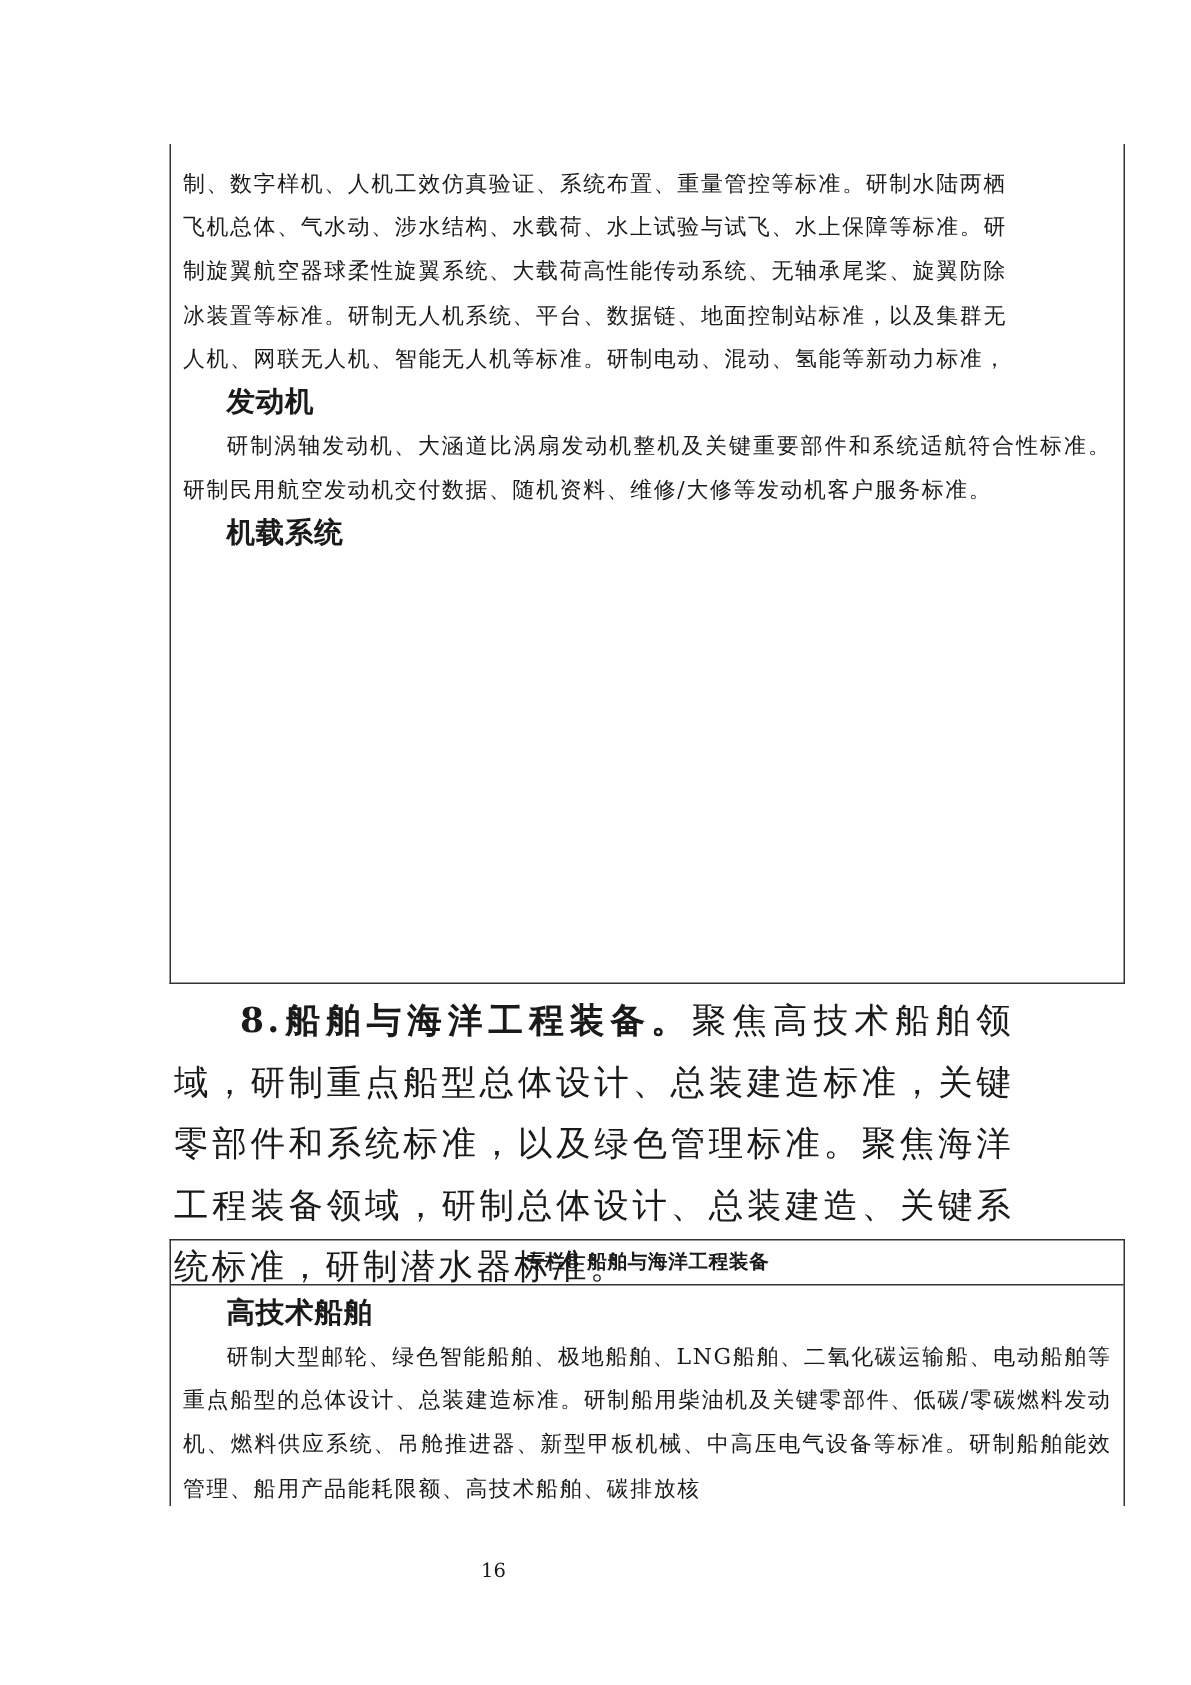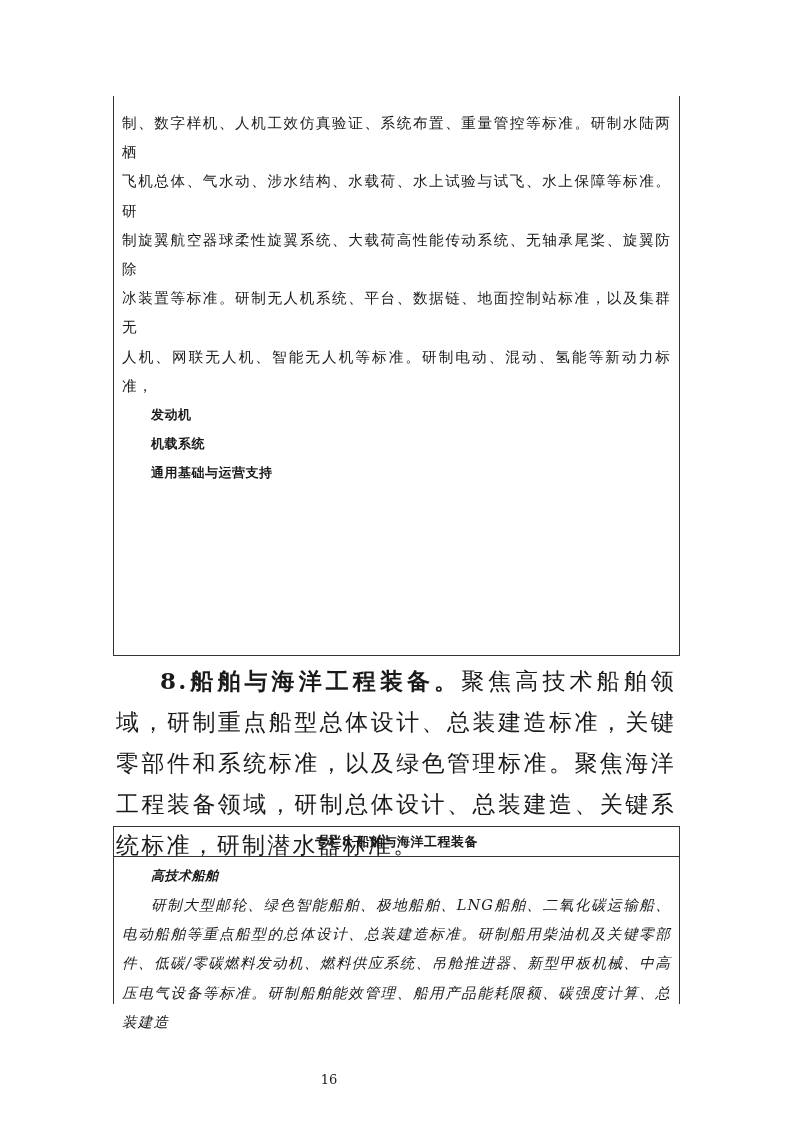--- a/index.html
+++ b/index.html
@@ -1,52 +1,52 @@
 <!DOCTYPE html>
 <html><head>
 <meta charset="utf-8">
 <style>
   html, body { margin:0; padding:0; background:#ffffff; }
   body { width:794px; height:1123px; position:relative; overflow:hidden;
          font-family:"DejaVu Serif","Liberation Serif",serif; color:#1a1a1a; }
-  .box { position:absolute; left:113px; width:567px; border:1.5px solid #333; box-sizing:border-box; }
+  .box { position:absolute; left:113px; width:637px; border:1.5px solid #333; box-sizing:border-box; }
   .box1 { top:96px; height:560px; border-top:none; padding:12px 8px 0 8px; }
   .box2 { top:826px; height:178px; border-bottom:none; }
   .box2 .hdr { height:29px; border-bottom:1.5px solid #333; text-align:center;
                font-weight:bold; font-size:13px; line-height:29px; letter-spacing:0.5px; }
-  .box2 .content { padding:4px 8px 0 8px;font-style:italic; }
+  .box2 .content { padding:4px 8px 0 8px; }
   .p { font-size:14.6px; line-height:29.2px; margin:0; letter-spacing:1.1px; text-align:justify; }
   .indent { text-indent:29px; }
-  .sub { font-weight:bold; font-size:13px; line-height:29px; margin:0; padding-left:29px; letter-spacing:0.5px; }
+  .sub { font-weight:bold; font-size:19px; line-height:29px; margin:0; padding-left:29px; letter-spacing:0.5px; }
   .main { position:absolute; left:116px; width:560px; top:660px;
           font-size:23px; line-height:41px; letter-spacing:2.2px; text-align:justify; }
   .main .lead { font-weight:bold; }
-  .pnum { position:absolute; top:1040px; left:0; width:658px; text-align:center; font-size:13px;margin-top:32px; }
+  .pnum { position:absolute; top:1040px; left:0; width:658px; text-align:center; font-size:13px; }
 </style>
 </head>
 <body>
 
 <div class="box box1">
   <p class="p">
     <span>制、数字样机、人机工效仿真验证、系统布置、重量管控等标准。研制水陆两栖</span><br>
     <span>飞机总体、气水动、涉水结构、水载荷、水上试验与试飞、水上保障等标准。研</span><br>
     <span>制旋翼航空器球柔性旋翼系统、大载荷高性能传动系统、无轴承尾桨、旋翼防除</span><br>
     <span>冰装置等标准。研制无人机系统、平台、数据链、地面控制站标准，以及集群无</span><br>
     <span>人机、网联无人机、智能无人机等标准。研制电动、混动、氢能等新动力标准，</span><br>
   </p>
   <p class="sub">发动机</p>
+  <p class="p indent">研制涡轴发动机、大涵道比涡扇发动机整机及关键重要部件和系统适航符合性标准。研制民用航空发动机交付数据、随机资料、维修/大修等发动机客户服务标准。</p>
   <p class="sub">机载系统</p>
-  <p class="sub">通用基础与运营支持</p>
 </div>
 
 <div class="main">
   <span style="display:inline-block;width:44px;"></span><span class="lead">8.船舶与海洋工程装备。</span><span>聚焦高技术船舶领域，研制重点船型总体设计、总装建造标准，关键零部件和系统标准，以及绿色管理标准。聚焦海洋工程装备领域，研制总体设计、总装建造、关键系统标准，研制潜水器标准。</span>
 </div>
 
 <div class="box box2">
   <div class="hdr">专栏8  船舶与海洋工程装备</div>
   <div class="content">
     <p class="sub">高技术船舶</p>
-    <p class="p indent">研制大型邮轮、绿色智能船舶、极地船舶、LNG船舶、二氧化碳运输船、电动船舶等重点船型的总体设计、总装建造标准。研制船用柴油机及关键零部件、低碳/零碳燃料发动机、燃料供应系统、吊舱推进器、新型甲板机械、中高压电气设备等标准。研制船舶能效管理、船用产品能耗限额、碳强度计算、总装建造</p>
+    <p class="p indent">研制大型邮轮、绿色智能船舶、极地船舶、LNG船舶、二氧化碳运输船、电动船舶等重点船型的总体设计、总装建造标准。研制船用柴油机及关键零部件、低碳/零碳燃料发动机、燃料供应系统、吊舱推进器、新型甲板机械、中高压电气设备等标准。研制船舶能效管理、船用产品能耗限额、高技术船舶、碳排放核</p>
   </div>
 </div>
 
 <div class="pnum">16</div>
 
 </body></html>

